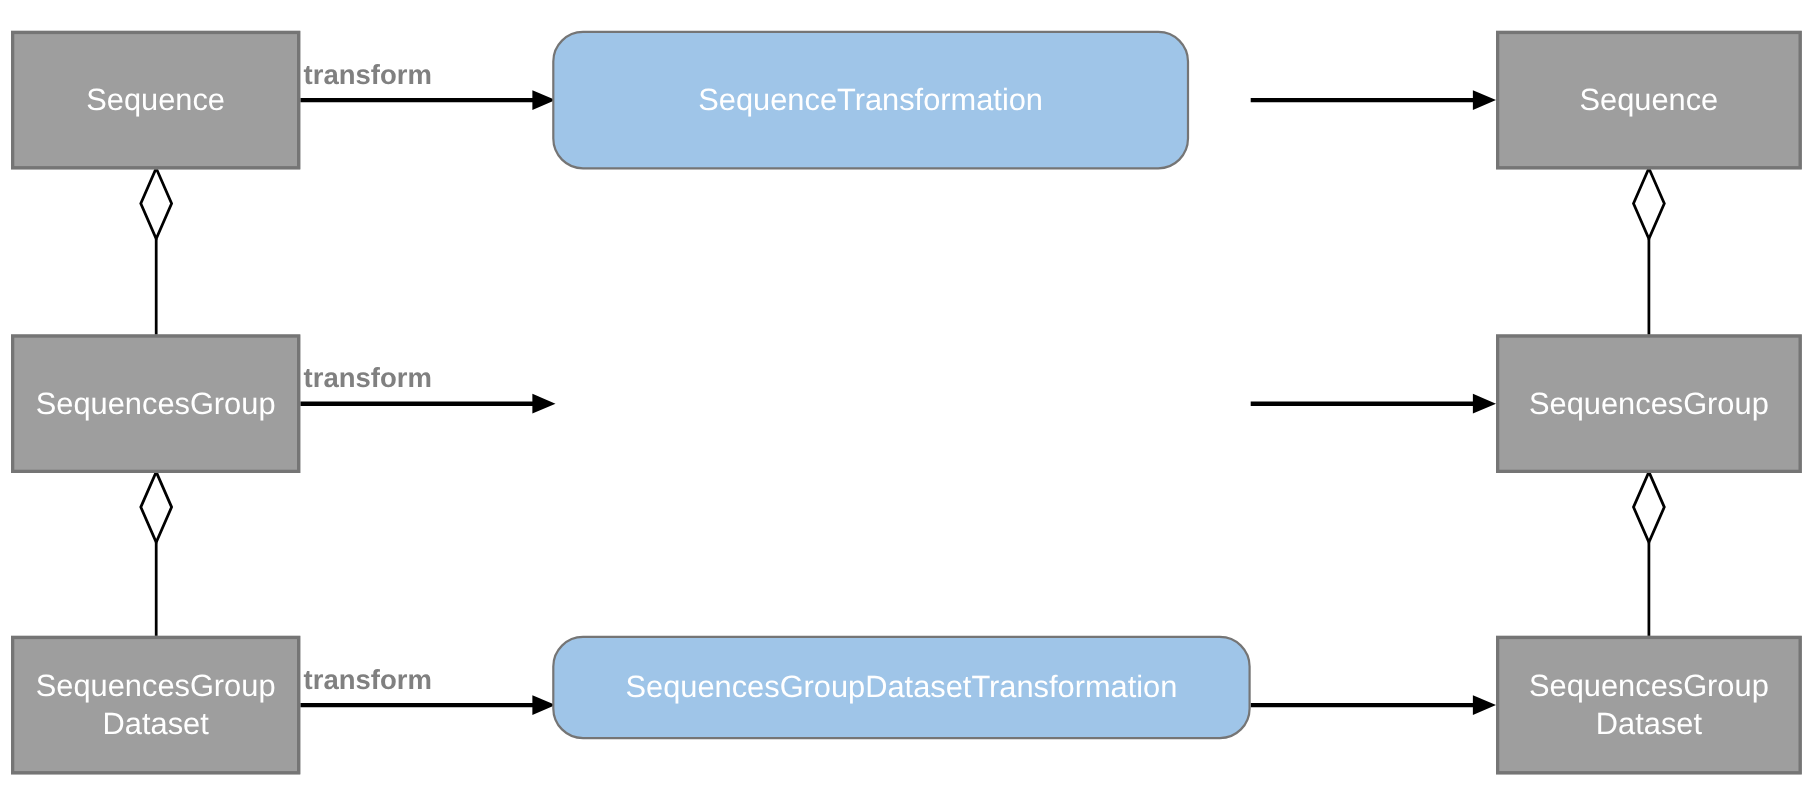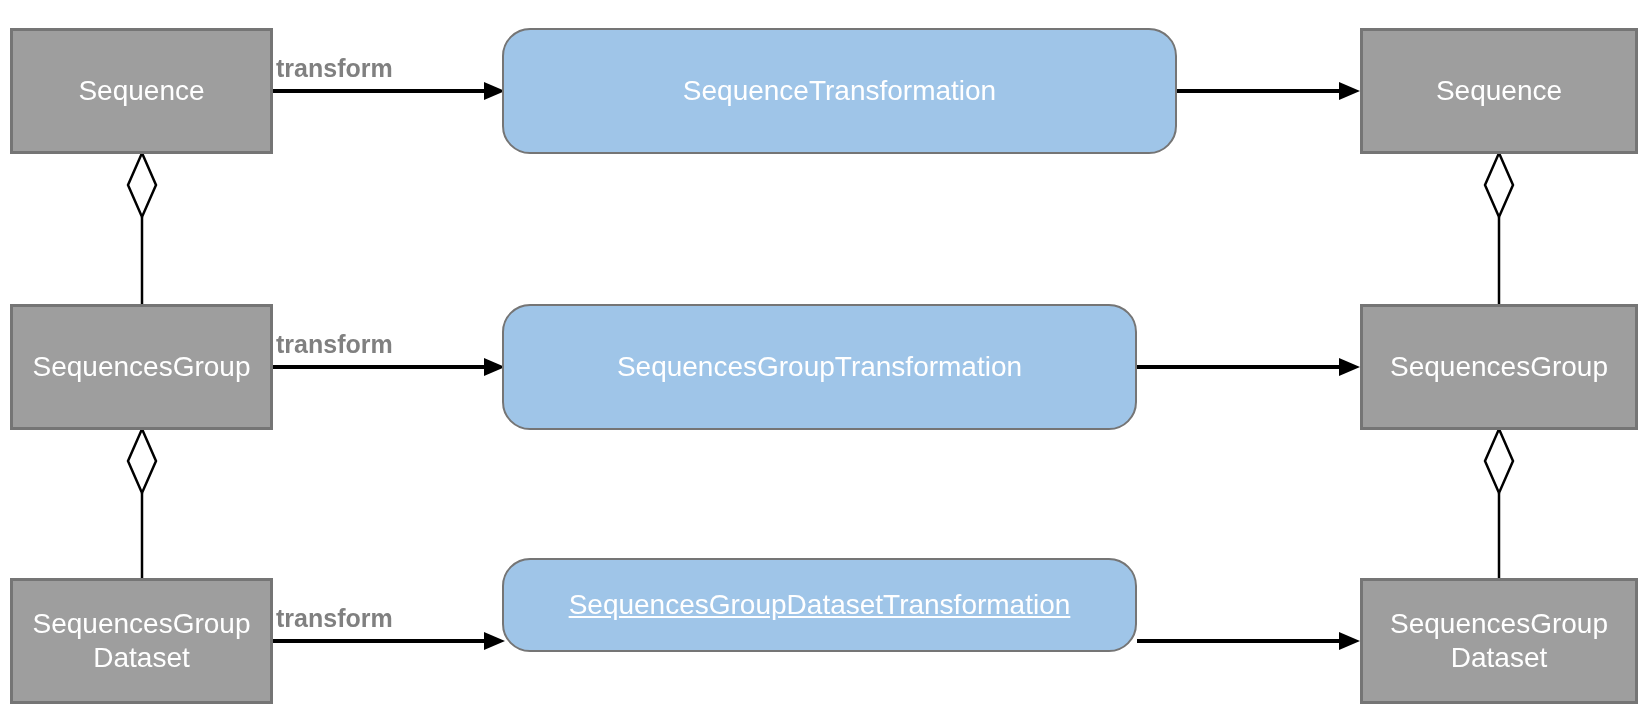--- a/index.html
+++ b/index.html
@@ -99,44 +99,41 @@
     <g>
       <polygon points="1499,429 1513,461 1499,493 1485,461" fill="#fff" stroke="#000" stroke-width="2.5"></polygon>
       <line x1="1499" y1="493" x2="1499" y2="579" stroke="#000" stroke-width="2.5"></line>
     </g>
   </svg>
 
   <div class="node gray" style="left:10px; top:28px; width:263px; height:126px;">
     <span>Sequence</span>
   </div>
   <div class="edge-label" style="left:276px; top:54px;">transform</div>
-  <div class="node blue" style="left:502px; top:28px; width:675px; height:126px;">
+  <div class="node blue" style="left:502px; top:28px; width:579px; height:126px;">
     <span>SequenceTransformation</span>
   </div>
   <div class="node gray" style="left:1360px; top:28px; width:278px; height:126px;">
     <span>Sequence</span>
   </div>
 
   <div class="node gray" style="left:10px; top:304px; width:263px; height:126px;">
     <span>SequencesGroup</span>
   </div>
   <div class="edge-label" style="left:276px; top:330px;">transform</div>
-  <div class="node blue" style="left:502px; top:304px; width:635px; height:126px;">
-    <span>SequencesGroupTransformation</span>
-  </div>
   <div class="node gray" style="left:1360px; top:304px; width:278px; height:126px;">
     <span>SequencesGroup</span>
   </div>
 
   <div class="node gray" style="left:10px; top:578px; width:263px; height:126px;">
     <span>SequencesGroup
 Dataset</span>
   </div>
   <div class="edge-label" style="left:276px; top:604px;">transform</div>
-  <div class="node blue" style="left:502px; top:558px; width:635px; height:94px;text-decoration:underline;">
+  <div class="node blue" style="left:502px; top:578px; width:635px; height:94px;">
     <span>SequencesGroupDatasetTransformation</span>
   </div>
   <div class="node gray" style="left:1360px; top:578px; width:278px; height:126px;">
     <span>SequencesGroup
 Dataset</span>
   </div>
 
 </div>
 
 </body></html>

